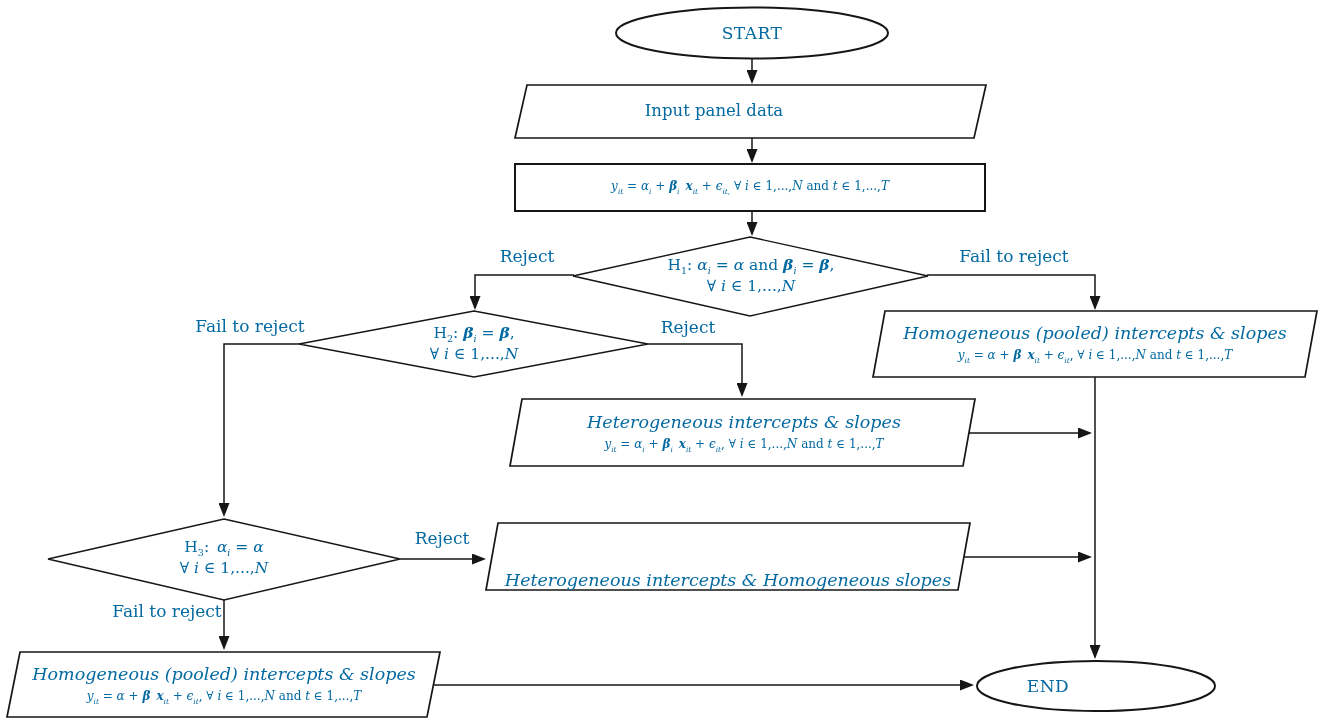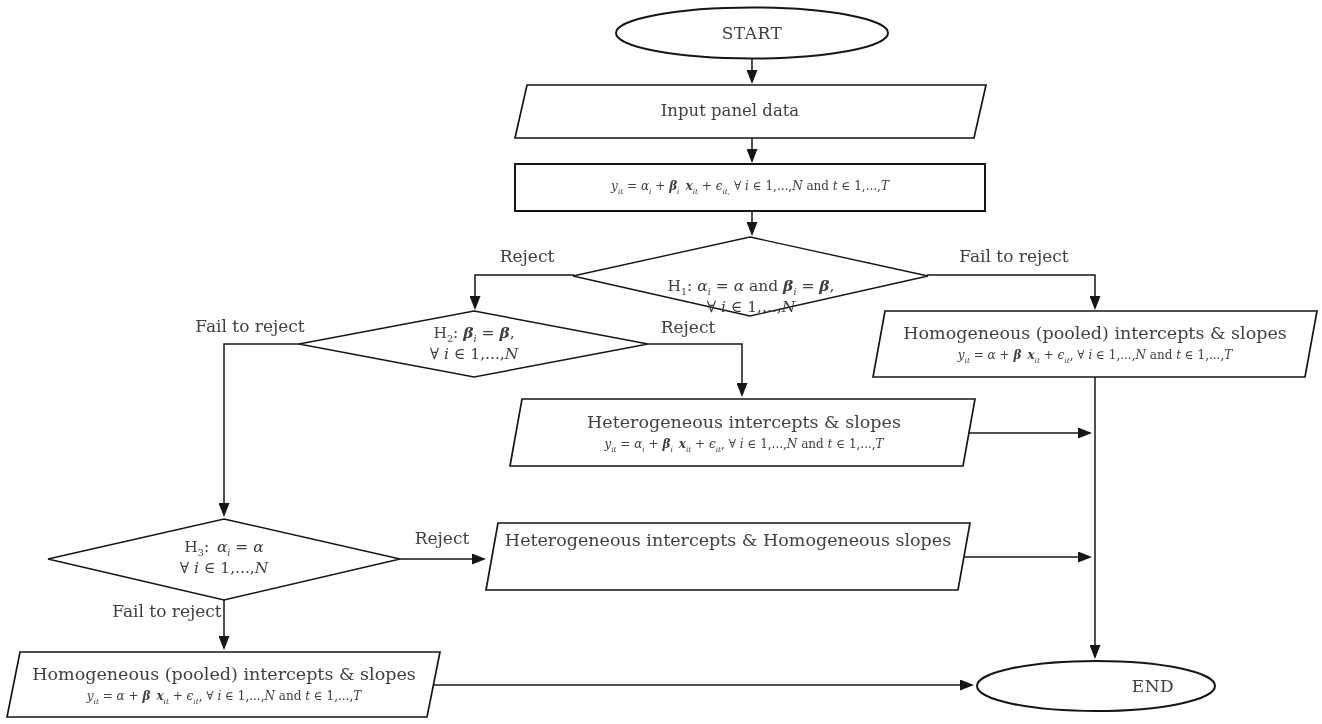--- a/index.html
+++ b/index.html
@@ -1,27 +1,27 @@
 <!DOCTYPE html>
 <html><head>
 <meta charset="utf-8">
 <style>
   html,body{margin:0;padding:0;background:#ffffff;}
   #stage{
     position:relative;width:1322px;height:724px;background:#ffffff;
-    font-family:"DejaVu Serif","Liberation Serif",serif;color:#404040;
+    font-family:"DejaVu Serif","Liberation Serif",serif;color:#0369a1;
     overflow:hidden;
   }
   #wires{position:absolute;left:0;top:0;width:1322px;height:724px;}
   .lbl{
     position:absolute;transform:translate(-50%,-50%);
     white-space:nowrap;text-align:center;line-height:1.3;
   }
   .node-text{font-size:16.5px;}
-  .node-title{font-size:17.5px;}
+  .node-title{font-size:17.5px;font-style:italic;}
   .formula{font-size:12px;}
   .formula-sm{font-size:15.5px;}
   .terminal{font-size:17px;letter-spacing:.5px;}
   .edge-label{font-size:17px;}
   .stack{display:flex;flex-direction:column;gap:3px;align-items:center;}
   .stack-tight{display:flex;flex-direction:column;gap:1px;align-items:center;}
   sub{font-size:62%;line-height:0;}
   b{font-weight:bold;font-style:italic;}
   i{font-style:italic;}
 </style>
@@ -63,27 +63,27 @@
       <polygon points="885,311 1317,311 1305,377 873,377" stroke-width="1.7"></polygon>
       <polygon points="522,399 975,399 963,466 510,466" stroke-width="1.7"></polygon>
       <polygon points="498,523 970,523 958,590 486,590" stroke-width="1.7"></polygon>
       <polygon points="20,652 440,652 427,717 7,717" stroke-width="1.7"></polygon>
       <ellipse cx="1096" cy="686" rx="119" ry="25" stroke-width="2"></ellipse>
     </g>
   </svg>
 
   <div class="lbl terminal" style="left:752px;top:33px;">START</div>
 
-  <div class="lbl stack-tight" style="left:730px;top:111px;justify-content:flex-end;">
+  <div class="lbl stack-tight" style="left:714px;top:111px;justify-content:flex-end;">
     <div class="node-text">Input panel data</div>
   </div>
 
   <div class="lbl formula" style="left:750px;top:187px;"><i>y</i><sub><i>it</i></sub> = <i>α</i><sub><i>i</i></sub> + <b>β</b><sub><i>i</i></sub> <b>x</b><sub><i>it</i></sub> + <i>ϵ</i><sub><i>it</i>,</sub> ∀ <i>i</i> ∈ 1,...,<i>N</i> and <i>t</i> ∈ 1,...,<i>T</i></div>
 
-  <div class="lbl stack-tight" style="left:751px;top:276px;margin-top:21px;">
+  <div class="lbl stack-tight" style="left:751px;top:276px;">
     <div class="formula-sm">H<sub>1</sub>: <i>α</i><sub><i>i</i></sub> = <i>α</i> and <b>β</b><sub><i>i</i></sub> = <b>β</b>,</div>
     <div class="formula-sm">∀ <i>i</i> ∈ 1,...,<i>N</i></div>
   </div>
 
   <div class="lbl stack-tight" style="left:474px;top:344px;">
     <div class="formula-sm">H<sub>2</sub>: <b>β</b><sub><i>i</i></sub> = <b>β</b>,</div>
     <div class="formula-sm">∀ <i>i</i> ∈ 1,...,<i>N</i></div>
   </div>
 
   <div class="lbl stack-tight" style="left:224px;top:558px;">
@@ -94,30 +94,30 @@
   <div class="lbl stack" style="left:1095px;top:343px;">
     <div class="node-title">Homogeneous (pooled) intercepts &amp; slopes</div>
     <div class="formula"><i>y</i><sub><i>it</i></sub> = <i>α</i> + <b>β</b> <b>x</b><sub><i>it</i></sub> + <i>ϵ</i><sub><i>it</i></sub>, ∀ <i>i</i> ∈ 1,...,<i>N</i> and <i>t</i> ∈ 1,...,<i>T</i></div>
   </div>
 
   <div class="lbl stack" style="left:744px;top:432px;">
     <div class="node-title">Heterogeneous intercepts &amp; slopes</div>
     <div class="formula"><i>y</i><sub><i>it</i></sub> = <i>α</i><sub><i>i</i></sub> + <b>β</b><sub><i>i</i></sub> <b>x</b><sub><i>it</i></sub> + <i>ϵ</i><sub><i>it</i></sub>, ∀ <i>i</i> ∈ 1,...,<i>N</i> and <i>t</i> ∈ 1,...,<i>T</i></div>
   </div>
 
-  <div class="lbl stack" style="left:728px;top:540px;text-align:right;">
+  <div class="lbl stack" style="left:728px;top:580px;text-align:right;">
     <div class="node-title">Heterogeneous intercepts &amp; Homogeneous slopes</div>
   </div>
 
   <div class="lbl stack" style="left:224px;top:684px;">
     <div class="node-title">Homogeneous (pooled) intercepts &amp; slopes</div>
     <div class="formula"><i>y</i><sub><i>it</i></sub> = <i>α</i> + <b>β</b> <b>x</b><sub><i>it</i></sub> + <i>ϵ</i><sub><i>it</i></sub>, ∀ <i>i</i> ∈ 1,...,<i>N</i> and <i>t</i> ∈ 1,...,<i>T</i></div>
   </div>
 
-  <div class="lbl terminal" style="left:1153px;top:686px;">END</div>
+  <div class="lbl terminal" style="left:1048px;top:686px;">END</div>
 
   <div class="lbl edge-label" style="left:527px;top:256px;">Reject</div>
   <div class="lbl edge-label" style="left:1014px;top:256px;">Fail to reject</div>
   <div class="lbl edge-label" style="left:250px;top:326px;">Fail to reject</div>
   <div class="lbl edge-label" style="left:688px;top:327px;">Reject</div>
   <div class="lbl edge-label" style="left:442px;top:538px;">Reject</div>
   <div class="lbl edge-label" style="left:167px;top:611px;">Fail to reject</div>
 
 </div>
 

